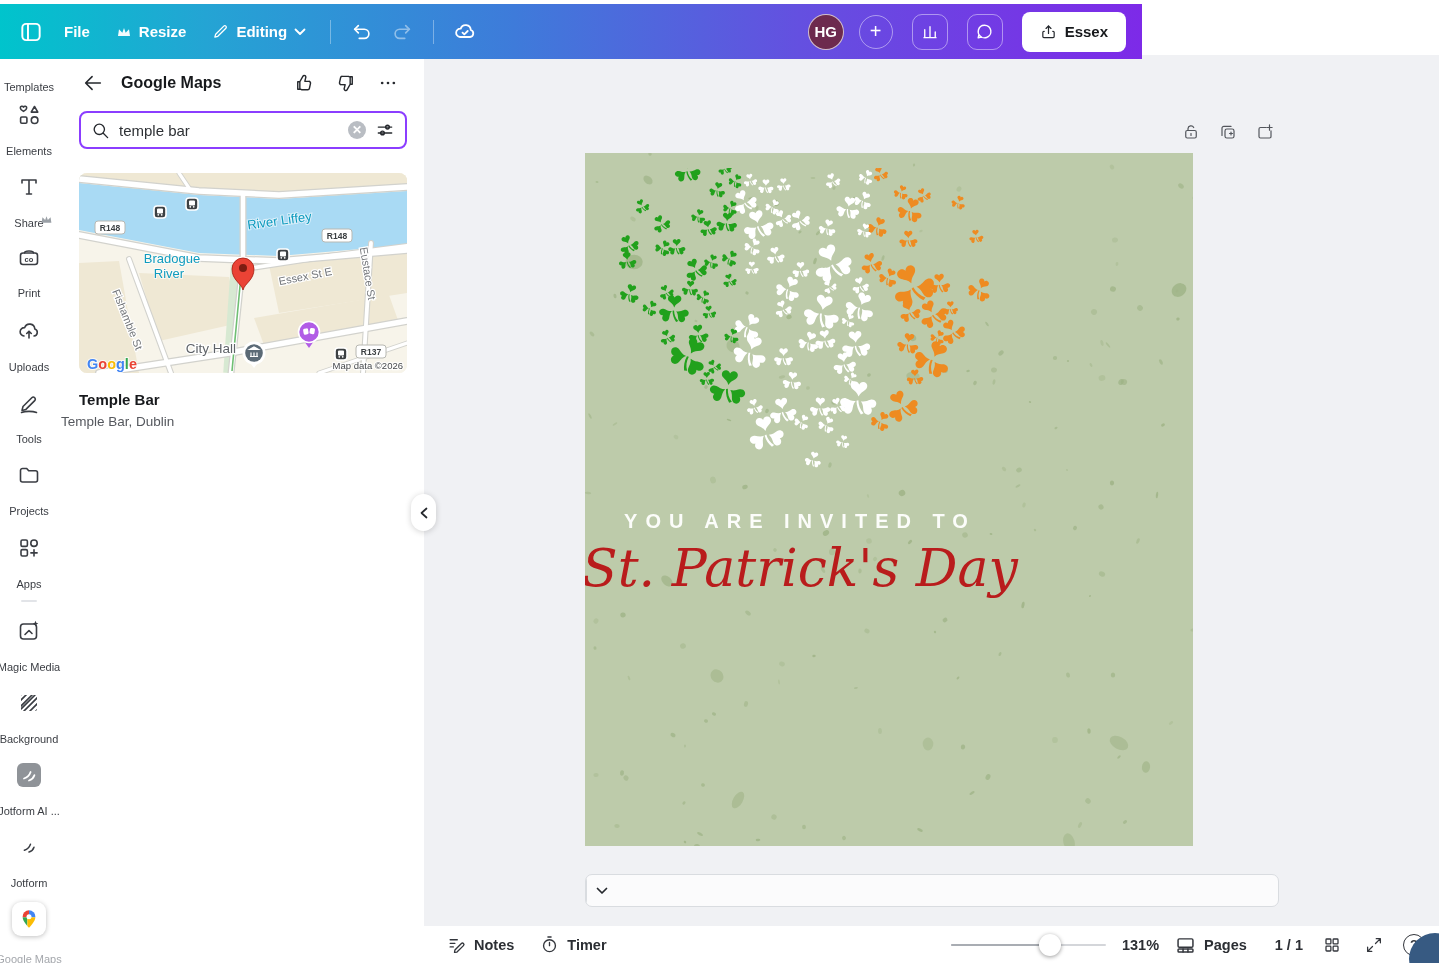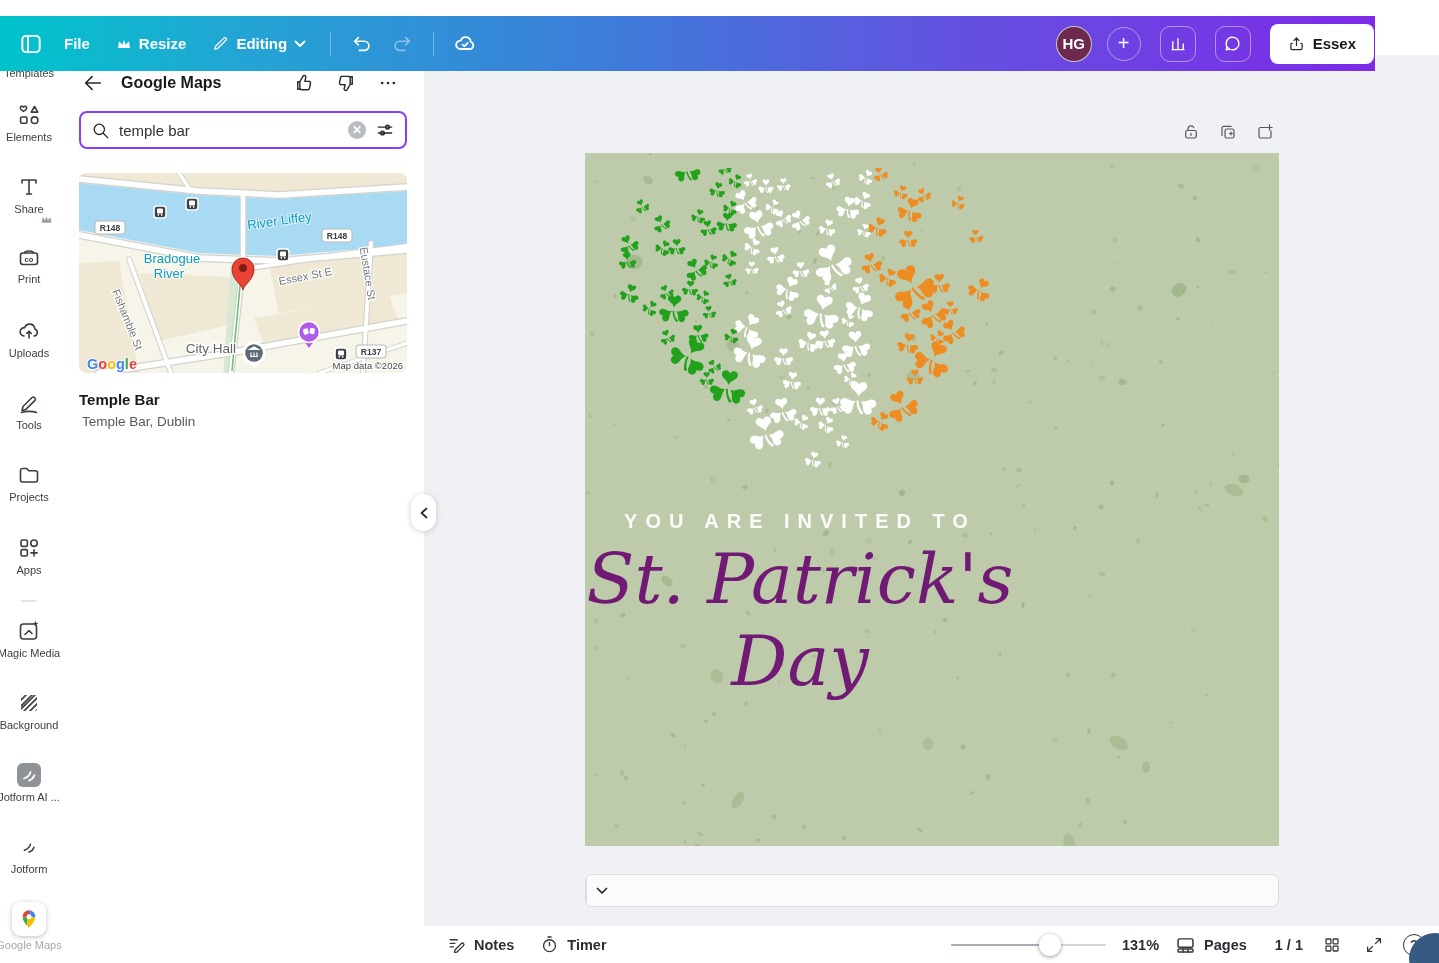--- a/index.html
+++ b/index.html
@@ -1,50 +1,50 @@
 <!DOCTYPE html>
 <html><head>
 <meta charset="utf-8">
 <style>
   * { margin:0; padding:0; box-sizing:border-box; }
   html,body { width:1439px; height:963px; overflow:hidden; background:#fff;
     font-family:"Liberation Sans", sans-serif; }
 
   
-  .topbar { position:fixed; left:0; top:16px; width:1375px; height:55px; z-index:50;
+  .topbar { position:fixed; left:0; top:4px; width:1142px; height:55px; z-index:50;
     background:linear-gradient(90deg,#00C4CC 0%,#24a4d4 18%,#3E7BDA 45%,#6450E0 70%,#7D2AE8 100%);
     display:flex; align-items:center; color:#fff; }
   .tb-left { display:flex; align-items:center; gap:6px; padding-left:14px; }
   .tb-btn { display:flex; align-items:center; gap:7px; padding:8px 10px; border-radius:8px;
     font-size:15px; font-weight:700; color:#fff; cursor:pointer; background:transparent; border:none; }
   .tb-divider { width:1px; height:24px; background:rgba(255,255,255,.35); margin:0 8px; }
   .tb-icon-btn { width:34px; height:34px; display:flex; align-items:center; justify-content:center;
     border-radius:8px; cursor:pointer; }
   .dim { opacity:.45; }
   .tb-title { position:absolute; left:50%; transform:translateX(-50%); top:0; height:55px;
     display:flex; align-items:center; font-size:15px; color:rgba(255,255,255,.75); }
-  .tb-right { margin-left:auto; display:flex; align-items:center; gap:19px; padding-right:1px; }
+  .tb-right { margin-left:auto; display:flex; align-items:center; gap:19px; padding-right:16px; }
   .avatar { width:36px; height:36px; border-radius:50%; background:#6d2a4e; color:#fff;
     display:flex; align-items:center; justify-content:center; font-weight:700; font-size:15px;
     border:1.5px solid rgba(255,255,255,.7); margin-right:-4px; z-index:2; }
   .circle-btn { width:34px; height:34px; border-radius:50%; border:1.2px solid rgba(255,255,255,.45);
     display:flex; align-items:center; justify-content:center; font-size:20px; cursor:pointer; }
   .sq-btn { width:36px; height:36px; border-radius:10px; border:1.2px solid rgba(255,255,255,.45);
     display:flex; align-items:center; justify-content:center; cursor:pointer; }
   .print-btn { display:flex; align-items:center; gap:9px; height:40px; padding:0 16px;
     border:1.2px solid rgba(255,255,255,.55); border-radius:8px; background:rgba(255,255,255,.06);
     color:#fff; font-size:15px; font-weight:700; cursor:pointer; }
   .share-btn { display:flex; align-items:center; gap:8px; height:40px; padding:0 18px;
     background:#fff; border:none; border-radius:8px; color:#17191c; font-size:15px; font-weight:700; cursor:pointer; }
 
   
   .rail { position:fixed; left:0; top:55px; width:58px; bottom:0; background:#fff; z-index:30; }
   .rail-item { position:absolute; left:0; width:58px; display:flex; flex-direction:column;
     align-items:center; cursor:pointer; color:#3a3d43; }
-  .rail-label { font-size:11px; color:#3a3d43; white-space:nowrap; margin-top:3px; }
+  .rail-label { font-size:11px; color:#3a3d43; white-space:nowrap; margin-top:17px; }
   .rail-label.muted { color:#a4a7ac; }
   .rail-ico { width:26px; height:26px; display:flex; align-items:center; justify-content:center; }
   .rail-divider { position:absolute; left:21px; width:16px; height:2px; background:#e2e4e8; border-radius:2px; }
   .active-card { width:34px; height:34px; border-radius:9px; background:#fff;
     box-shadow:0 1px 5px rgba(0,0,0,.25); display:flex; align-items:center; justify-content:center; }
   .pro-crown { position:absolute; margin-left:34px; margin-top:-30px; }
 
   
   .panel { position:fixed; left:58px; top:55px; width:366px; bottom:0; background:#fff; z-index:20; }
   .panel-head { display:flex; align-items:center; height:56px; padding:0 22px 0 21px; gap:14px; }
@@ -54,40 +54,40 @@
     cursor:pointer; color:#25282d; }
   .searchbox { margin:0 0 0 21px; width:328px; height:38px; border:2px solid #8b3dff; border-radius:8px;
     display:flex; align-items:center; padding:0 10px 0 10px; gap:9px; }
   .searchbox input { flex:1; border:none; outline:none; font-size:15px; color:#2e3135;
     font-family:"Liberation Sans",sans-serif; background:transparent; }
   .clear-btn { width:18px; height:18px; border-radius:50%; background:#b9bdc3; color:#fff;
     display:flex; align-items:center; justify-content:center; font-size:12px; font-weight:700; cursor:pointer; }
   .map-card { margin:24px 0 0 21px; width:328px; height:200px; border-radius:8px; overflow:hidden;
     cursor:pointer; background:#f6f3e8; }
   .result-title { margin:18px 0 0 21px; font-size:15px; font-weight:700; color:#17191c; }
-  .result-sub { margin:6px 0 0 24px; font-size:13.5px; color:#55585e; }
+  .result-sub { margin:6px 0 0 3px; font-size:13.5px; color:#55585e; }
 
   .collapse-pill { position:fixed; left:411px; top:494px; width:25px; height:37px; background:#fff;
     border-radius:13px; box-shadow:0 1px 6px rgba(0,0,0,.18); z-index:40;
     display:flex; align-items:center; justify-content:center; cursor:pointer; color:#17191c; }
 
   
   .canvas-region { position:fixed; left:424px; top:55px; right:0; bottom:0; background:#f0f1f4; z-index:10; }
   .page-controls { position:absolute; top:63px; right:160px; display:flex; gap:9px; }
   .pc-btn { width:28px; height:28px; display:flex; align-items:center; justify-content:center;
     color:#53565c; cursor:pointer; border-radius:6px; }
 
-  .design-page { position:absolute; left:161px; top:98px; width:694px; height:693px;
+  .design-page { position:absolute; left:161px; top:98px; width:608px; height:693px;
     background:#bdcbaa; overflow:hidden; cursor:pointer; }
   .speckles { position:absolute; inset:0; }
   .heart-wrap { position:absolute; left:23px; top:15px; width:394px; height:348px; }
   .kicker { position:absolute; left:0px; top:357px; width:430px; text-align:center;
     color:#fcfdfa; font-size:20px; font-weight:700; letter-spacing:8px; }
   .script-title { position:absolute; left:-10px; top:385px; width:450px; text-align:center;
-    color:#701a75; font-size:70px; font-style:italic; font-weight:400;
+    color:#b91c1c; font-size:52px; font-style:italic; font-weight:400;
     font-family:"DejaVu Serif", serif; }
 
   .addpage { position:absolute; left:161px; top:819px; width:694px; height:33px; background:#fbfbfc;
     border:1px solid #d9dce0; border-radius:7px; display:flex; align-items:stretch; overflow:hidden; }
   .addpage-main { flex:1; display:flex; align-items:center; justify-content:center;
     font-size:14px; font-weight:700; color:#1f2226; cursor:pointer; }
   .addpage-caret { width:31px; border-left:1px solid #d9dce0; display:flex; align-items:center;
     justify-content:center; cursor:pointer; color:#1f2226; }
 
   

